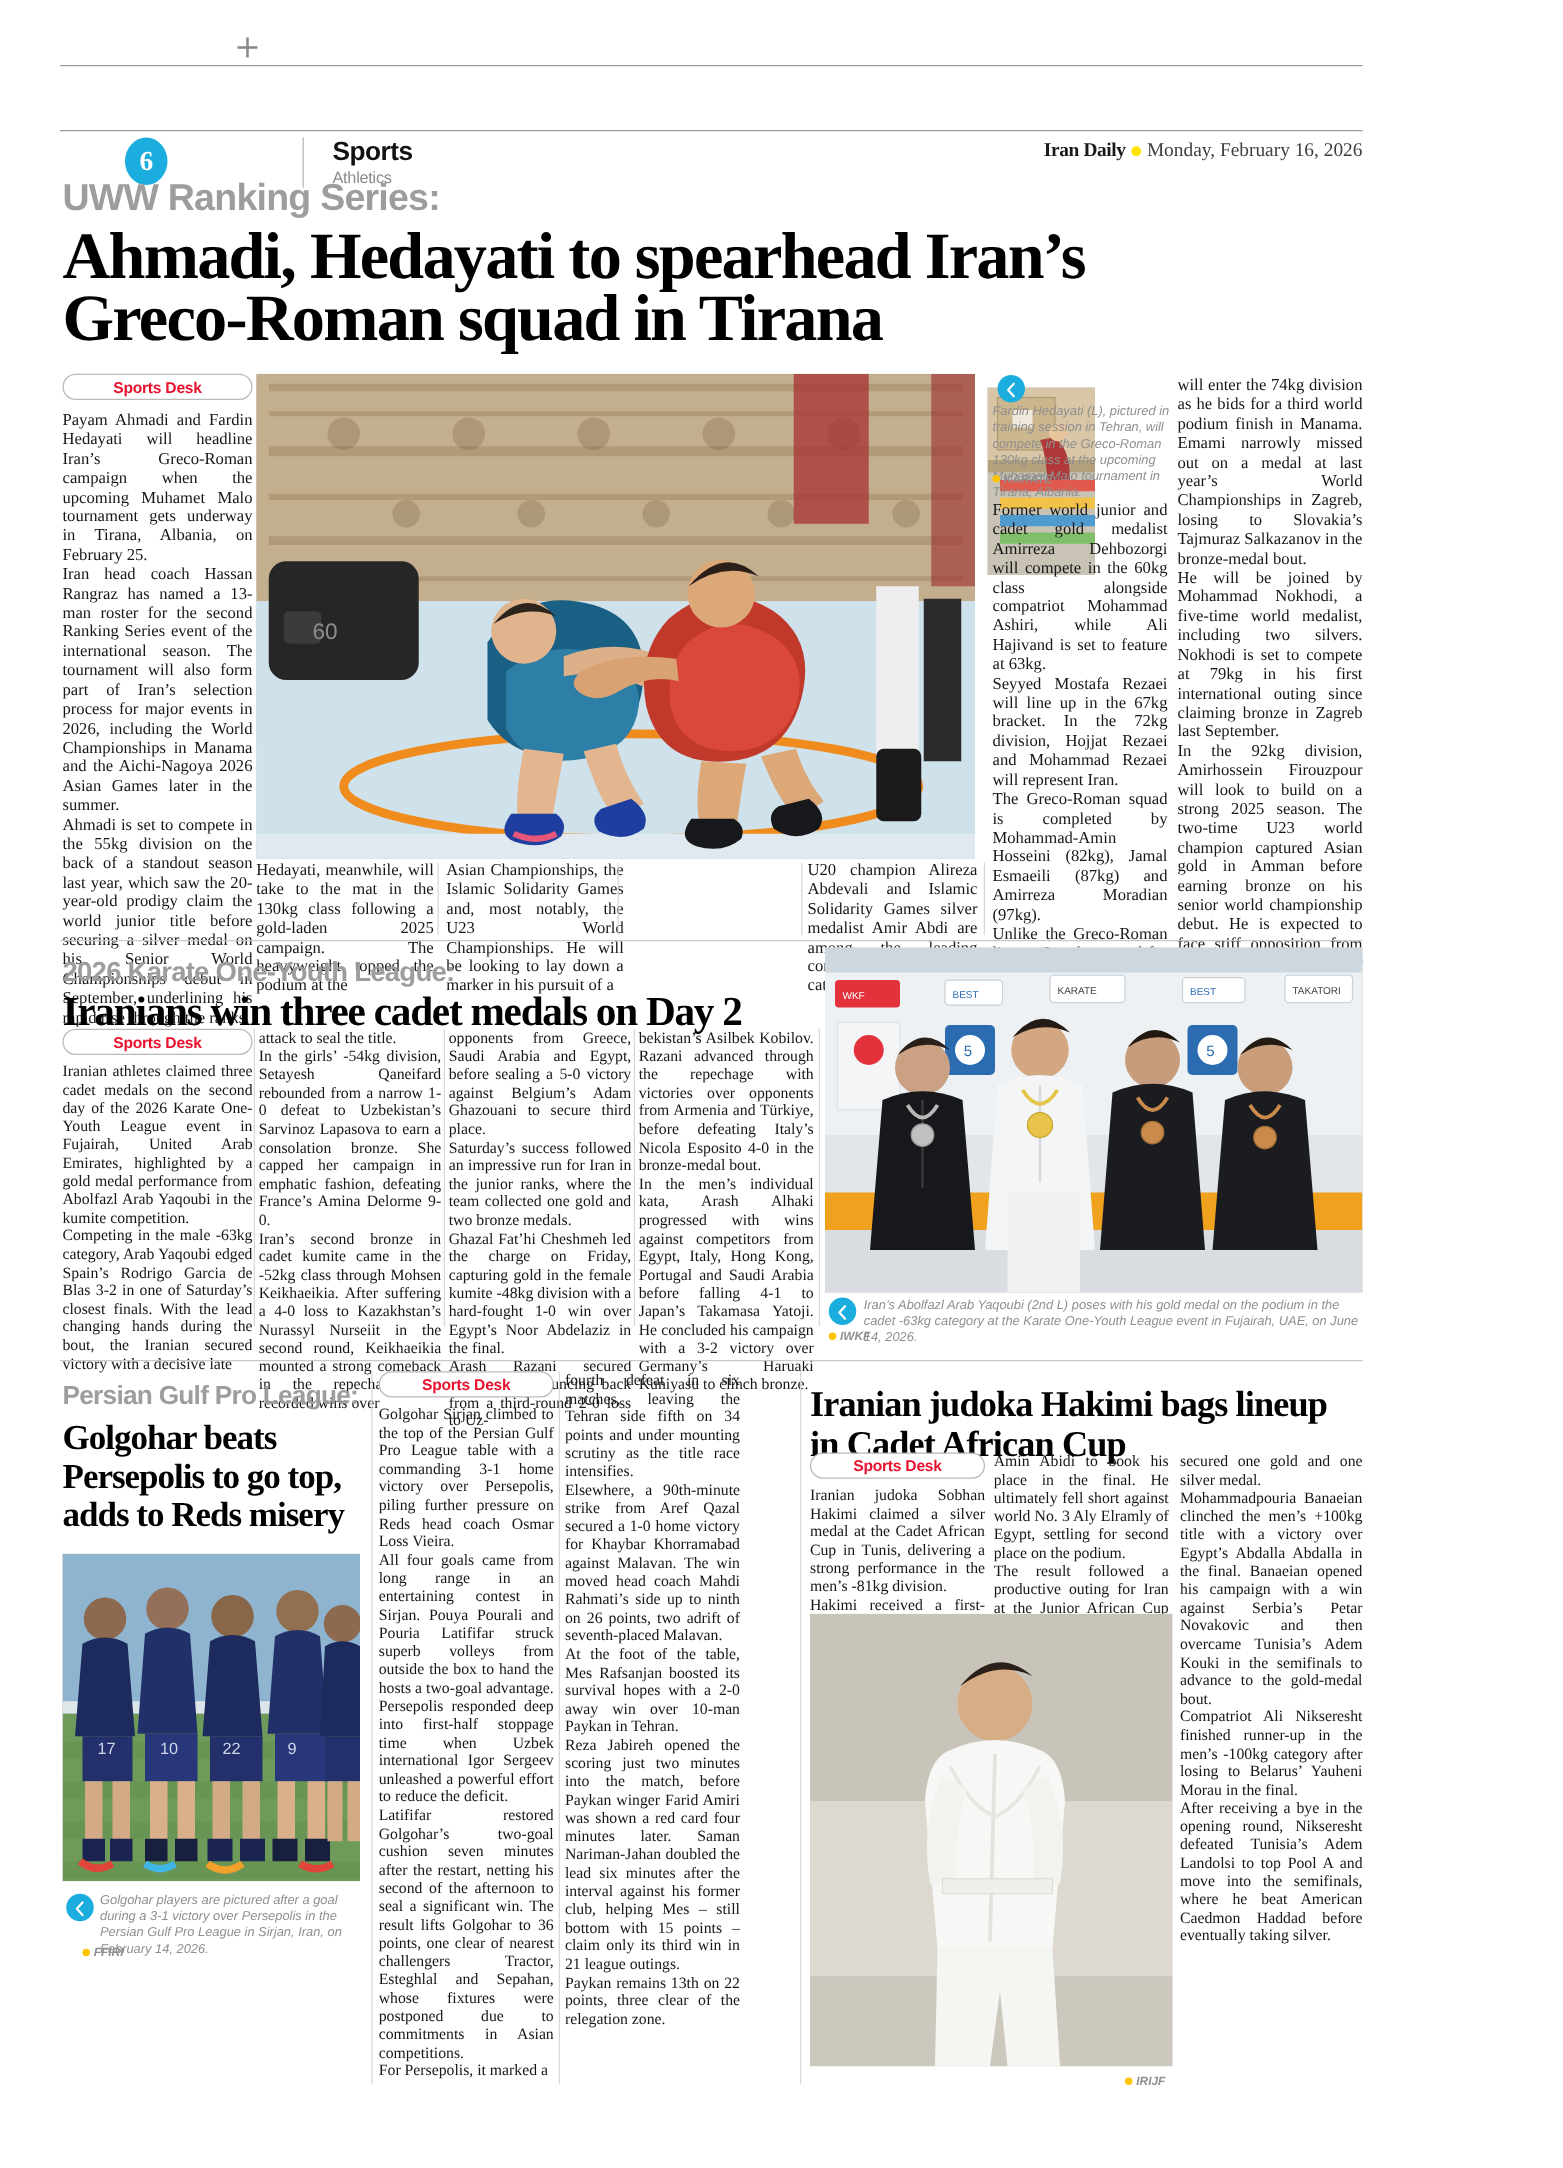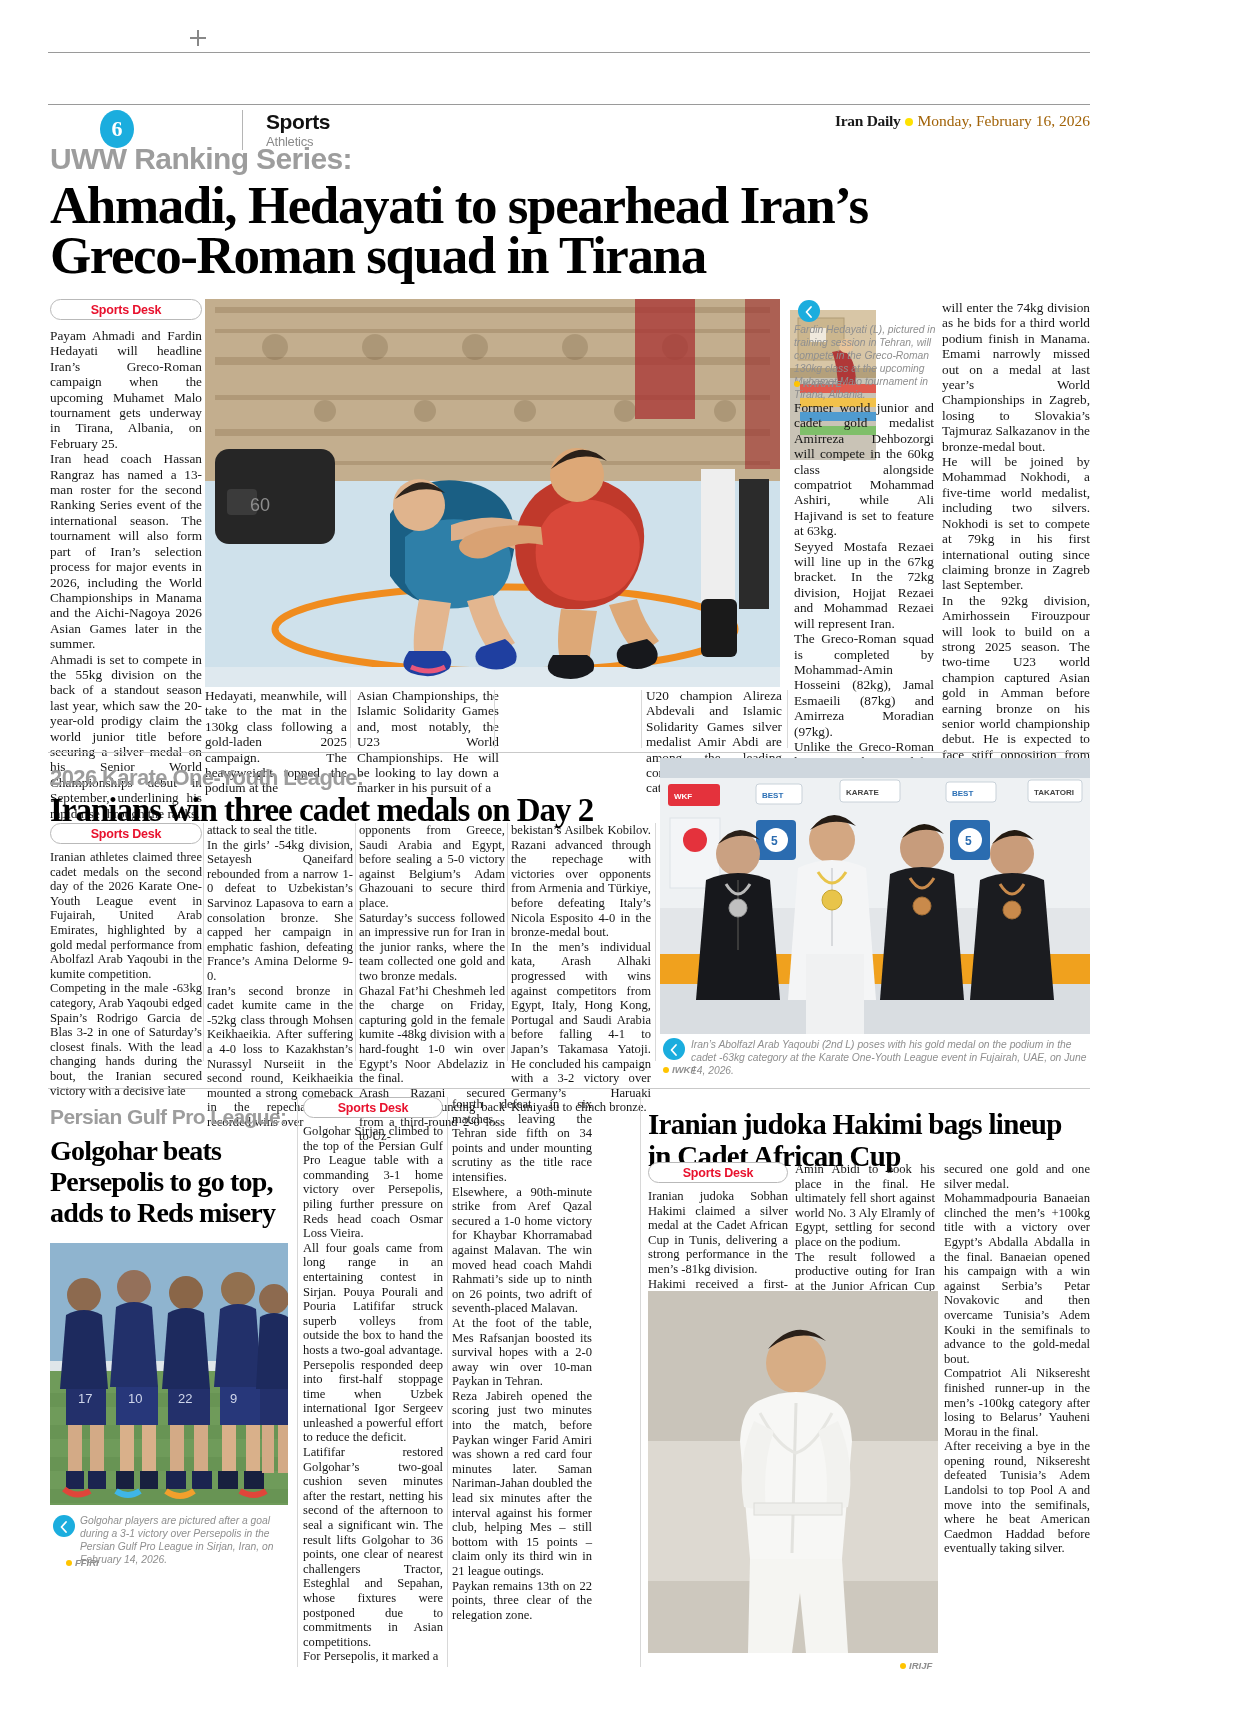--- a/index.html
+++ b/index.html
@@ -30,21 +30,21 @@
     font-size:22px; line-height:38px; text-align:center;
   }
   .vdiv { position:absolute; left:194px; top:58px; width:1px; height:40px; background:#b5b5b5; }
   .sec-title { position:absolute; left:218px; top:58px; font-family:"Liberation Sans", sans-serif;
                font-weight:bold; font-size:21px; letter-spacing:-0.4px; color:#111; }
   .sec-sub { position:absolute; left:218px; top:82px; font-family:"Liberation Sans", sans-serif;
              font-size:13px; color:#8a8a8a; letter-spacing:-0.2px;}
   .mast-right { position:absolute; right:0; top:60px; font-size:15.5px; white-space:nowrap; }
   .mast-right .brand { font-weight:bold; letter-spacing:-0.3px; }
   .yellow-dot { display:inline-block; width:8px; height:8px; border-radius:50%; background:#ffe200; margin:0 5px 1px 4px; vertical-align:middle; }
-  .mast-date { color:#a16207; }
+  .mast-date { color:#404040; }
 
   
   .kicker { font-family:"Liberation Sans", sans-serif; font-weight:bold; color:#9d9d9d;
             letter-spacing:-0.6px; }
   .headline { font-family:"Liberation Serif", serif; font-weight:bold; color:#000;
               letter-spacing:-1.4px; }
 
   #a1-kicker { position:absolute; left:50px; top:142px; font-size:30px; }
   #a1-head { position:absolute; left:50px; top:180px; width:900px; font-size:53px; line-height:50px; }
 
@@ -279,21 +279,21 @@
     <p style="white-space:pre-line">opponents from Greece, Saudi Arabia and Egypt, before sealing a 5-0 victory against Belgium’s Adam Ghazouani to secure third place.
 Saturday’s success followed an impressive run for Iran in the junior ranks, where the team collected one gold and two bronze medals.
 Ghazal Fat’hi Cheshmeh led the charge on Friday, capturing gold in the female kumite -48kg division with a hard-fought 1-0 win over Egypt’s Noor Abdelaziz in the final.
 Arash Razani secured bronze after bouncing back from a third-round 2-0 loss to Uz-</p>
   </div>
   <div class="col sm" style="left:511px;top:823px;width:140px;">
     <p style="white-space:pre-line">bekistan’s Asilbek Kobilov. Razani advanced through the repechage with victories over opponents from Armenia and Türkiye, before defeating Italy’s Nicola Esposito 4-0 in the bronze-medal bout.
 In the men’s individual kata, Arash Alhaki progressed with wins against competitors from Egypt, Italy, Hong Kong, Portugal and Saudi Arabia before falling 4-1 to Japan’s Takamasa Yatoji. He concluded his campaign with a 3-2 victory over Germany’s Haruaki Kuniyasu to clinch bronze.</p>
   </div>
 
-  <div class="photo" style="left:660px;top:758px;width:430px;height:276px;font-weight:bold;">
+  <div class="photo" style="left:660px;top:758px;width:430px;height:276px;">
     <svg class="ph" viewBox="0 0 430 276" preserveAspectRatio="none">
       <rect width="430" height="276" fill="#dfe3e6"></rect>
 
       <rect x="0" y="0" width="430" height="150" fill="#eef1f3"></rect>
       <g fill="#cfd7de">
         <rect x="0" y="0" width="430" height="20"></rect>
       </g>
       <g font-family="sans-serif" font-size="9" fill="#9aa6b0">
         <rect x="8" y="26" width="52" height="22" rx="3" fill="#e4323c"></rect>
         <text x="14" y="41" fill="#fff" font-size="8">WKF</text>

